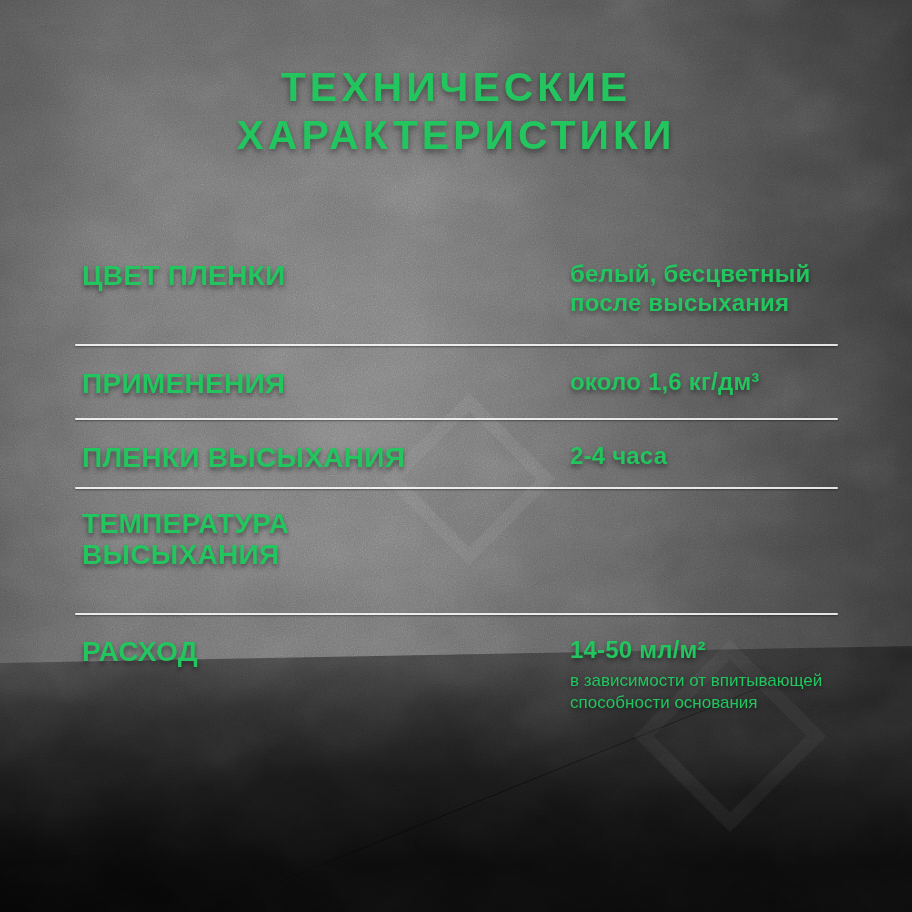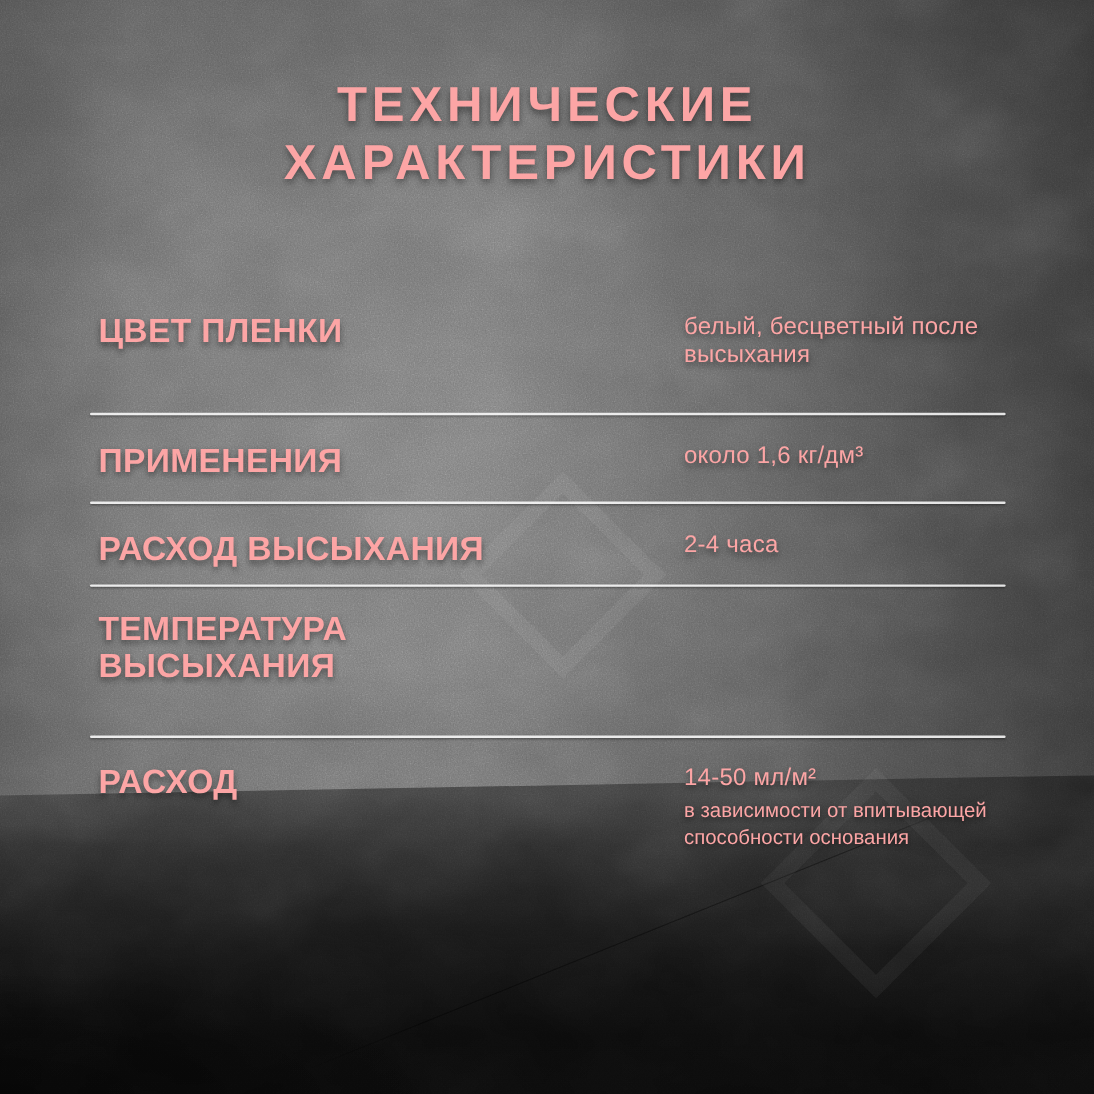--- a/index.html
+++ b/index.html
@@ -1,21 +1,21 @@
 <!DOCTYPE html>
 <html lang="ru"><head>
 <meta charset="utf-8">
 <style>
   html,body{margin:0;padding:0;background:#000;}
   .stage{
     position:relative;
     width:912px;height:912px;
     overflow:hidden;
     font-family:"Liberation Sans", sans-serif;
-    color:#fca5a5;
+    color:#22c55e;
     -webkit-font-smoothing:antialiased;
   }
   
   .wall{
     position:absolute;inset:0;
     background:
       radial-gradient(70% 55% at 40% 42%, rgba(255,255,255,0.11), rgba(255,255,255,0) 70%),
       linear-gradient(to right, rgba(0,0,0,0.20) 0%, rgba(0,0,0,0.04) 12%, rgba(0,0,0,0) 45%, rgba(0,0,0,0.22) 72%, rgba(0,0,0,0.50) 100%),
       linear-gradient(to bottom, rgba(0,0,0,0.14) 0%, rgba(0,0,0,0.02) 14%, rgba(0,0,0,0) 32%),
       #6d6d6d;
@@ -55,21 +55,21 @@
   
   .table{position:absolute;inset:0;border-radius:25px;}
   .row{position:absolute;left:75px;width:763px;}
   .label{
     width:340px;padding-left:7px;
     font-size:28px;font-weight:700;letter-spacing:0.3px;line-height:1.12;
     text-shadow:0 3px 5px rgba(0,0,0,0.45);
   }
   .val{position:absolute;left:495px;top:0;width:272px;}
   .value{
-    font-size:20px;font-weight:400;letter-spacing:0.2px;line-height:1.2;
+    font-size:24px;font-weight:700;letter-spacing:0.2px;line-height:1.2;
     text-shadow:0 3px 5px rgba(0,0,0,0.45);
   }
   .note{
     margin-top:5px;
     font-size:17px;font-weight:400;line-height:1.32;
     text-shadow:0 2px 4px rgba(0,0,0,0.45);
   }
   .note:empty{display:none;}
   .row1{top:260px}.row2{top:368px}.row3{top:442px}.row4{top:508px}.row5{top:636px}
   .divider{
@@ -119,21 +119,21 @@
     <div class="row row2">
       <div class="label">ПРИМЕНЕНИЯ</div>
       <div class="val">
         <div class="value">около 1,6 кг/дм³</div>
 
       </div>
     </div>
     <div class="divider d2"></div>
 
     <div class="row row3">
-      <div class="label">РАСХОД ВЫСЫХАНИЯ</div>
+      <div class="label">ПЛЕНКИ ВЫСЫХАНИЯ</div>
       <div class="val">
         <div class="value">2-4 часа</div>
 
       </div>
     </div>
     <div class="divider d3"></div>
 
     <div class="row row4">
       <div class="label">ТЕМПЕРАТУРА ВЫСЫХАНИЯ</div>
     </div>

